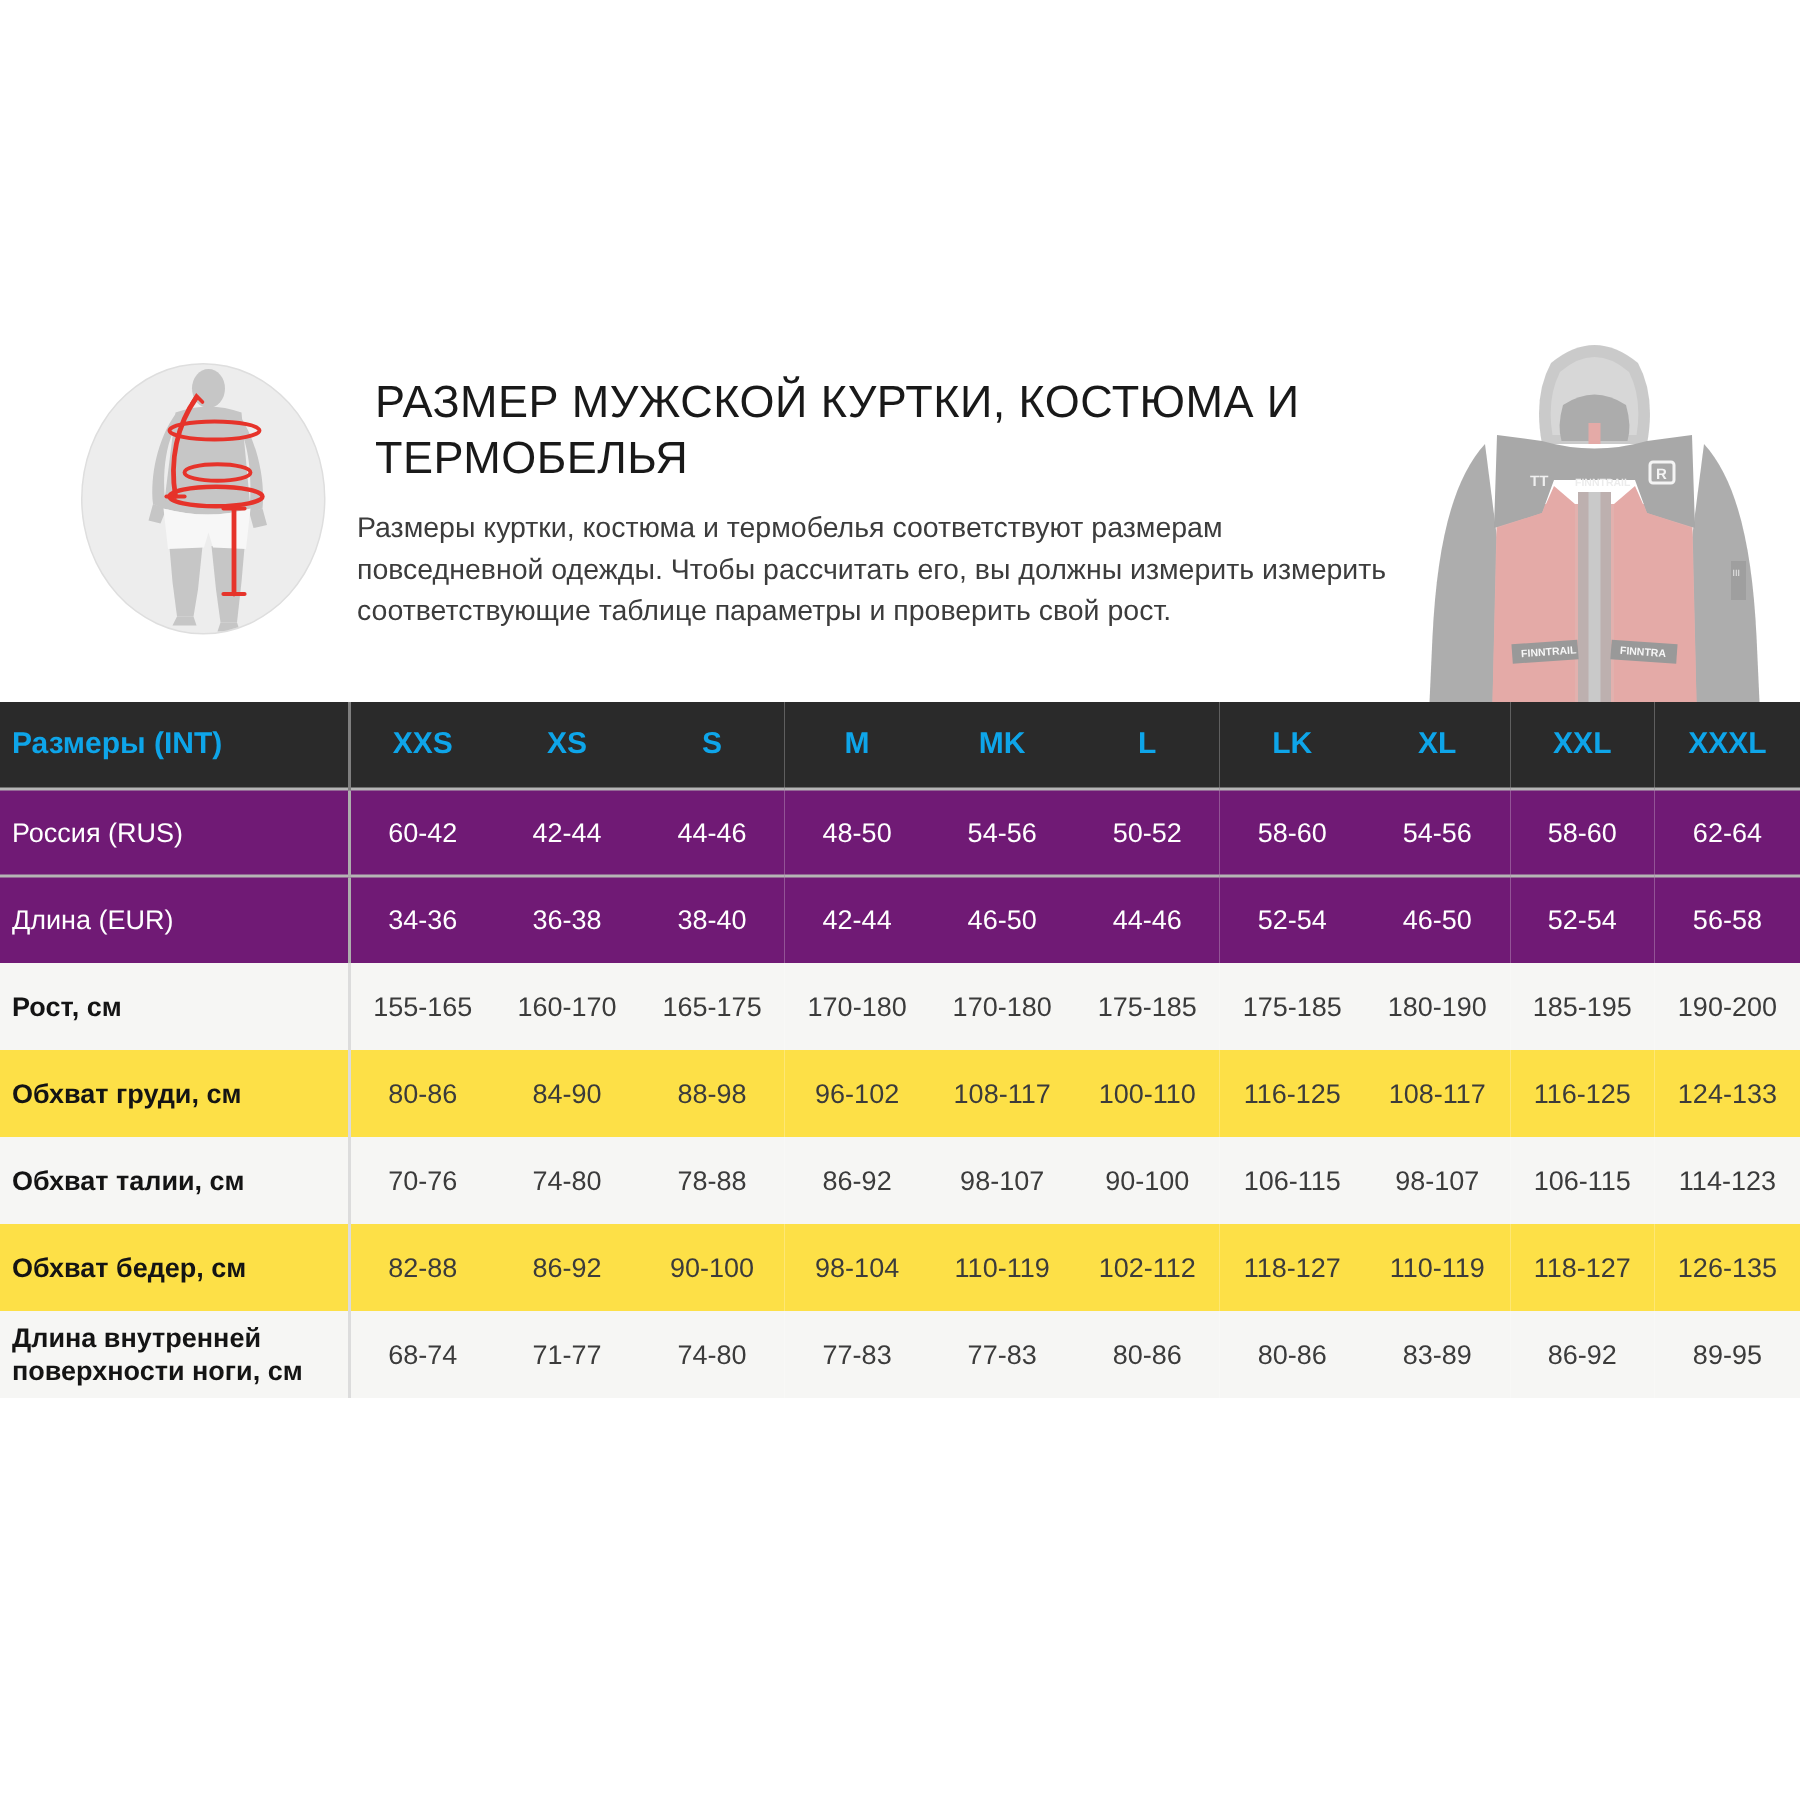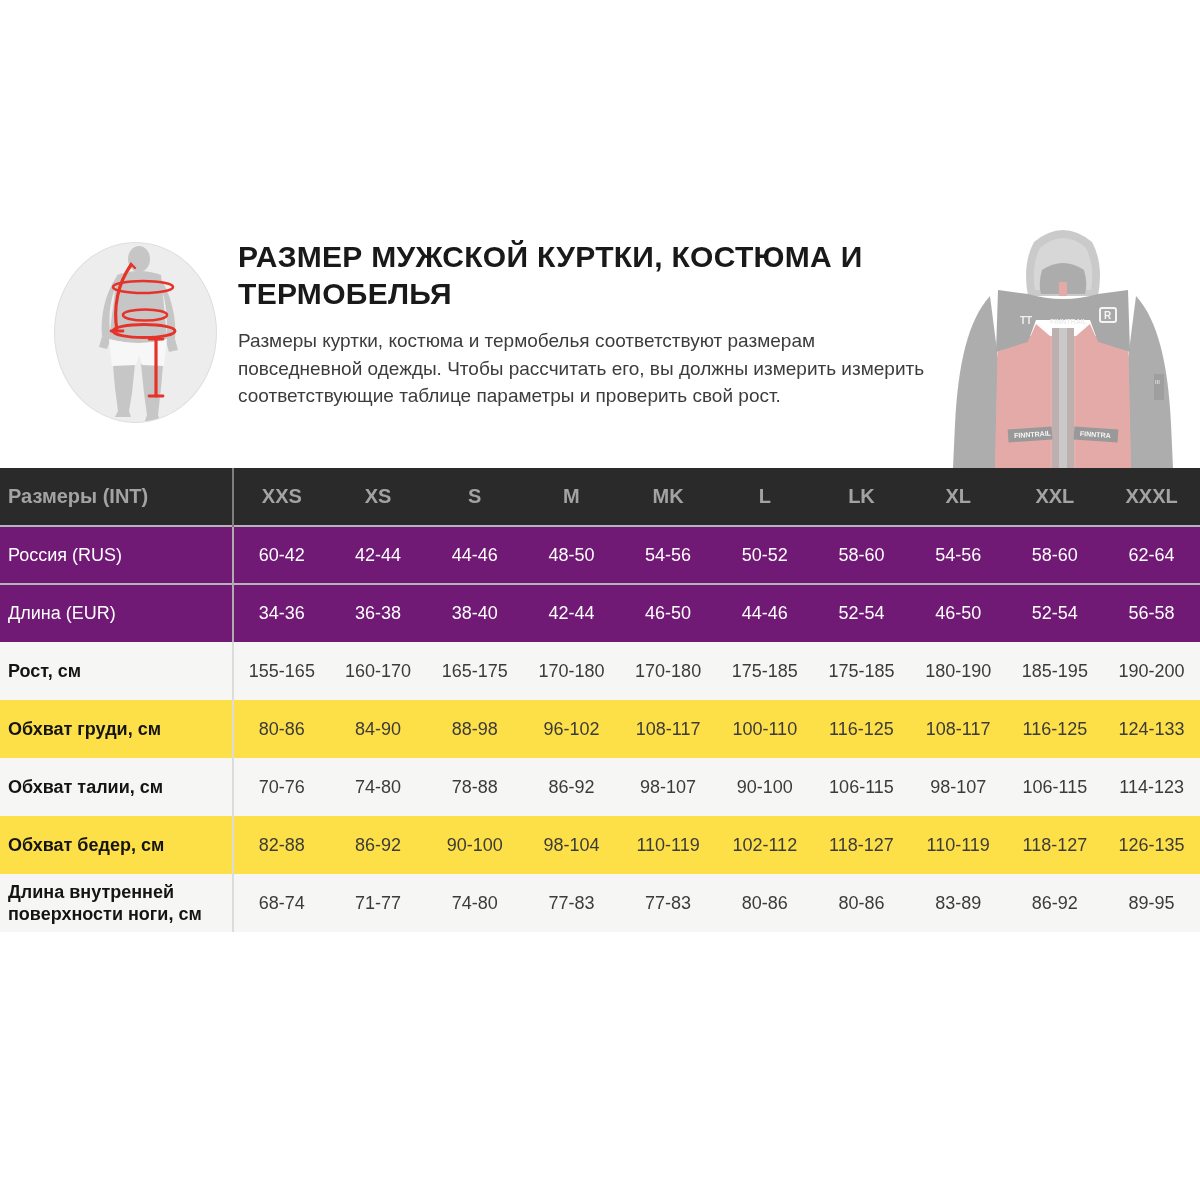--- a/index.html
+++ b/index.html
@@ -11,42 +11,42 @@
   }
 
   
   .diagram {
     position: absolute; left: 54px; top: 242px;
     width: 163px; height: 181px; border-radius: 50%;
     background: #ededed; border: 1px solid #dedede; overflow: hidden;
   }
   .intro-text { position: absolute; left: 238px; top: 238px; width: 702px; }
   .intro-text h1 {
-    margin: 0; font-size: 30px; line-height: 37px; font-weight: bold;
+    margin: 12px; font-size: 30px; line-height: 37px; font-weight: normal;
     color: #191919; letter-spacing: 0.3px;
   }
   .intro-text p {
     margin: 15px 0 0 0; width: 692px;
     font-size: 19px; line-height: 27.5px; color: #3c3c3c;
   }
   .jacket {
     position: absolute; left: 938px; top: 224px;
     width: 250px; height: 244px; overflow: hidden;
   }
 
   
   table.size-table {
     position: absolute; left: 0; top: 468px; width: 1200px;
     border-collapse: collapse; table-layout: fixed;
   }
   .size-table td { height: 58px; padding: 0; font-size: 18px; vertical-align: middle; }
   .size-table td.lbl { text-align: left; padding-left: 8px; padding-right: 28px; line-height: 1.25; }
   .size-table td.val { text-align: center; }
 
-  .size-table thead td { background: #2a2a2a; color: #a3a3a3; font-weight: bold; font-size: 20px; }
+  .size-table thead td { background: #2a2a2a; color: #0ea5e9; font-weight: bold; font-size: 20px; }
   .size-table thead td.lbl { border-right: 2px solid #7f7f7f; font-size: 20px; }
 
   .size-table tr.gray td { background: #701a75; color: #ffffff; border-top: 2px solid #b5b5b5; }
   .size-table tr.gray td.lbl { font-weight: normal; border-right: 2px solid #adadad; }
 
   .size-table tr.light td { background: #f6f6f4; }
   .size-table tr.white td { background: #fde047; }
   .size-table tr.light td, .size-table tr.white td { color: #3b3b3b; }
   .size-table tr.light td.lbl, .size-table tr.white td.lbl {
     font-weight: bold; color: #141414; border-right: 2px solid #dcdcdc;

